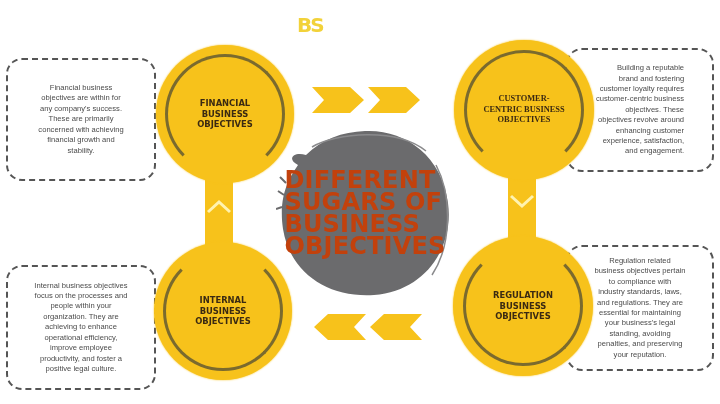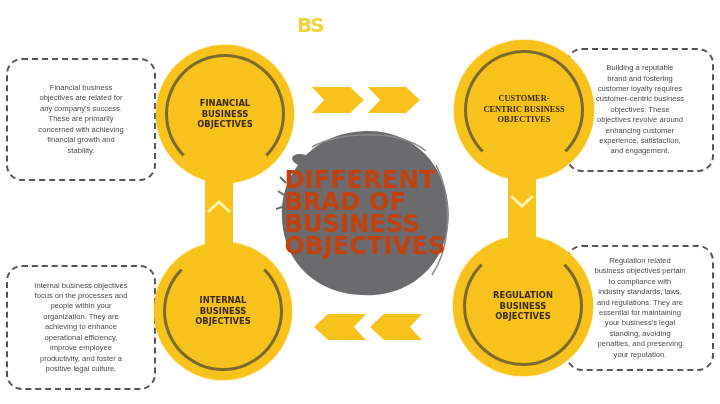--- a/index.html
+++ b/index.html
@@ -21,21 +21,21 @@
 </head>
 <body>
 
 <div class="abs logo">
   <span class="logo-mark">BS</span>
 </div>
 
 <div class="desc-box" style="left:6px; top:58px; width:150px; height:123px;">
   <div>
     <span>Financial business</span>
-    <span>objectives are related for</span>
+    <span>objectives are within for</span>
     <span>any company's success.</span>
     <span>These are primarily</span>
     <span>concerned with achieving</span>
     <span>financial growth and</span>
     <span>stability.</span>
   </div>
 </div>
 
 <div class="desc-box" style="left:6px; top:265px; width:150px; height:125px;">
   <div>
@@ -44,21 +44,21 @@
     <span>people within your</span>
     <span>organization. They are</span>
     <span>achieving to enhance</span>
     <span>operational efficiency,</span>
     <span>improve employee</span>
     <span>productivity, and foster a</span>
     <span>positive legal culture.</span>
   </div>
 </div>
 
-<div class="desc-box" style="left:566px; top:48px; width:148px; height:124px;">
+<div class="desc-box" style="left:566px; top:48px; width:148px; height:124px;text-align:right;">
   <div>
     <span>Building a reputable</span>
     <span>brand and fostering</span>
     <span>customer loyalty requires</span>
     <span>customer-centric business</span>
     <span>objectives. These</span>
     <span>objectives revolve around</span>
     <span>enhancing customer</span>
     <span>experience, satisfaction,</span>
     <span>and engagement.</span>
@@ -142,17 +142,17 @@
 
 <svg class="center-blob" viewBox="0 0 178 175">
   <path d="M89,6 C128,4 166,30 172,78 C178,122 150,166 98,170 C52,173 14,148 7,104 C2,70 14,52 22,40 C10,34 18,26 30,30 C46,14 66,7 89,6 Z" fill="#6b6b6d"></path>
   <path d="M36,22 C60,8 120,2 150,26" fill="none" stroke="#8a8a8c" stroke-width="1.5"></path>
   <path d="M160,40 C176,70 176,120 156,150" fill="none" stroke="#8a8a8c" stroke-width="1.5"></path>
   <path d="M8,70 L2,66 M6,82 L0,84 M10,58 L4,52" stroke="#6b6b6d" stroke-width="2"></path>
 </svg>
 <div class="center-title">
   <div>
     <div>DIFFERENT</div>
-    <div>BRAD OF</div>
+    <div>SUGARS OF</div>
     <div>BUSINESS</div>
     <div>OBJECTIVES</div>
   </div>
 </div>
 
 </body></html>

